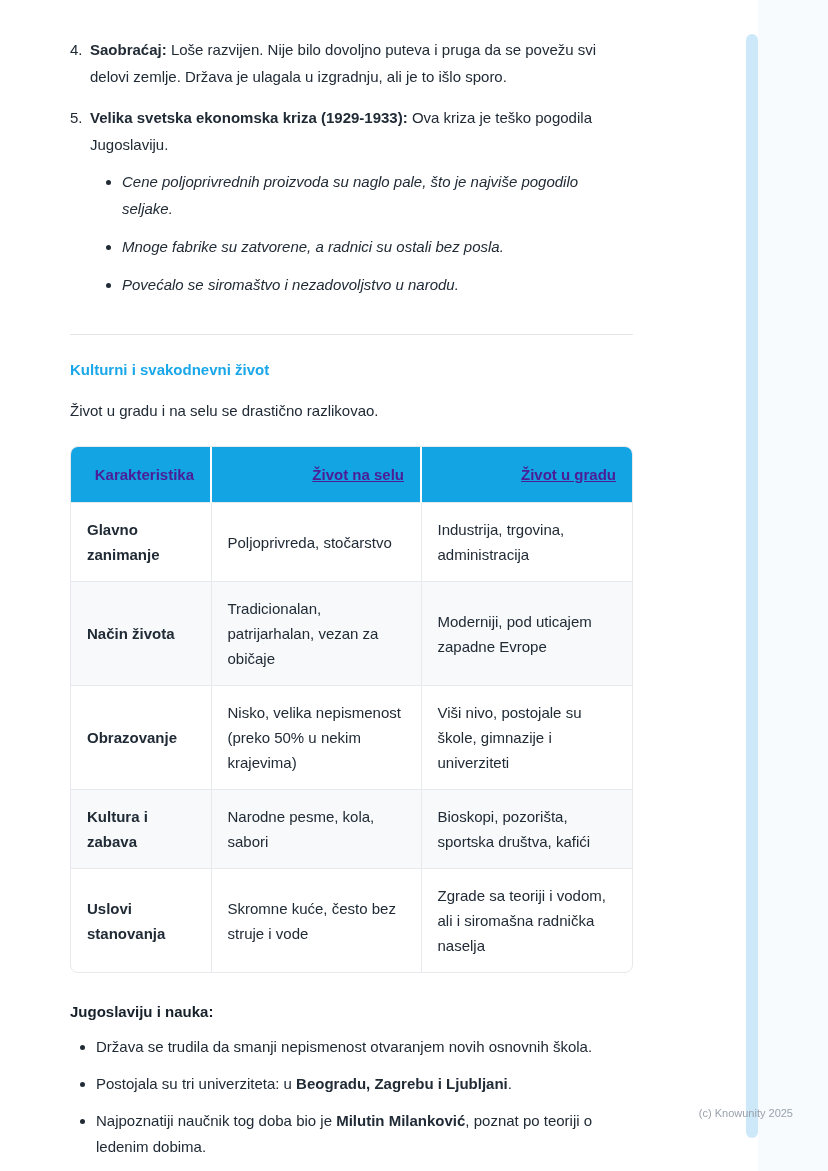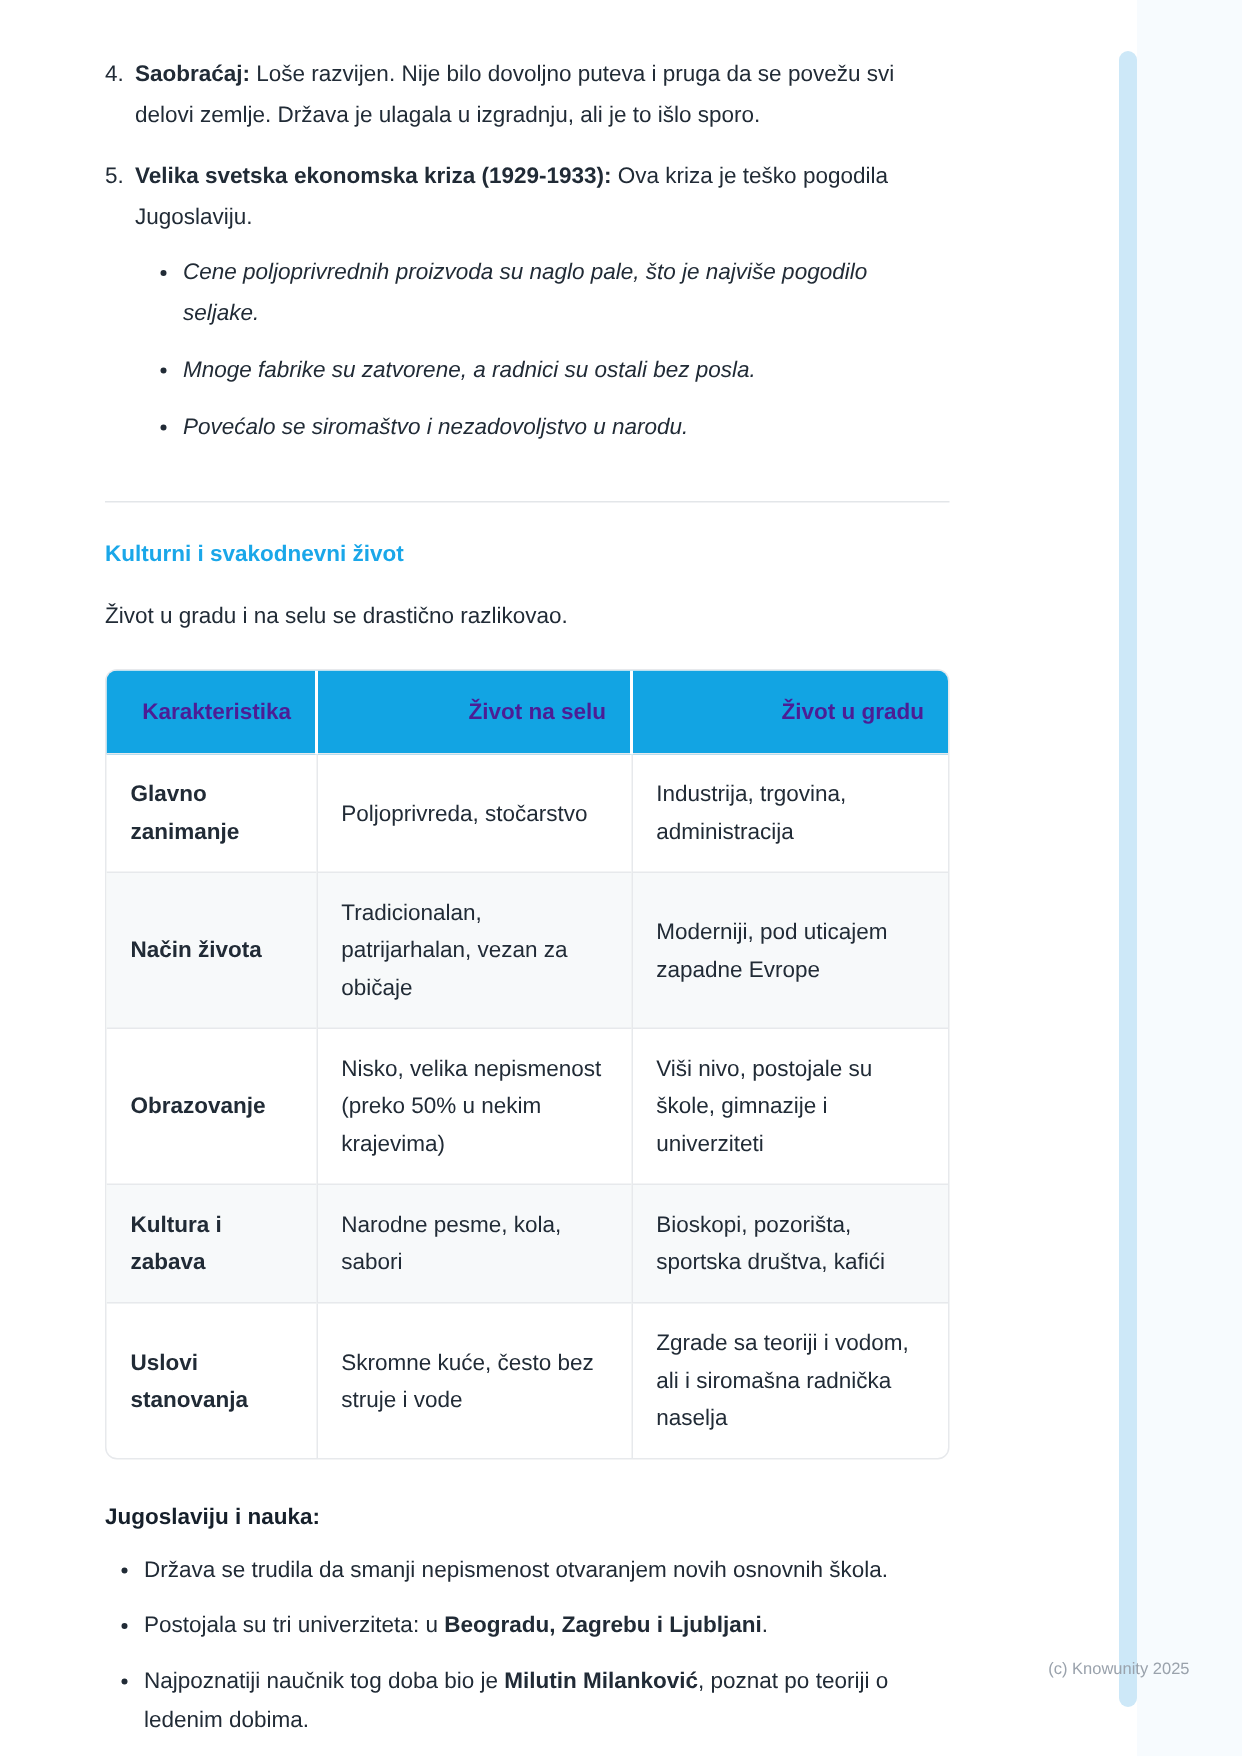--- a/index.html
+++ b/index.html
@@ -61,21 +61,21 @@
     table-layout:fixed;
     width:100%;
     font-size:15px; line-height:25px;
   }
   col.c1 { width:140px; } col.c2 { width:210px; } col.c3 { width:211px; }
   th {
     background:#12a4e3; color:#4c1d95;
     font-weight:bold; text-align:right;
     padding:15px 16px;
   }
-  th + th { border-left:2px solid #ffffff; }
+  th + th { border-left:2px solid #ffffff;text-decoration:underline; }
   td {
     padding:14px 16px;
     vertical-align:middle;
     text-align:left;
   }
   tbody tr td { border-top:1px solid #e7e9ec; }
   td + td { border-left:1px solid #e7e9ec; }
   tbody tr:nth-child(even) { background:#f7f9fa; }
   .row-label { font-weight:bold; }
   .edu-heading { font-size:15px; font-weight:bold; margin:30px 0 0 0; color:#16202b; }

